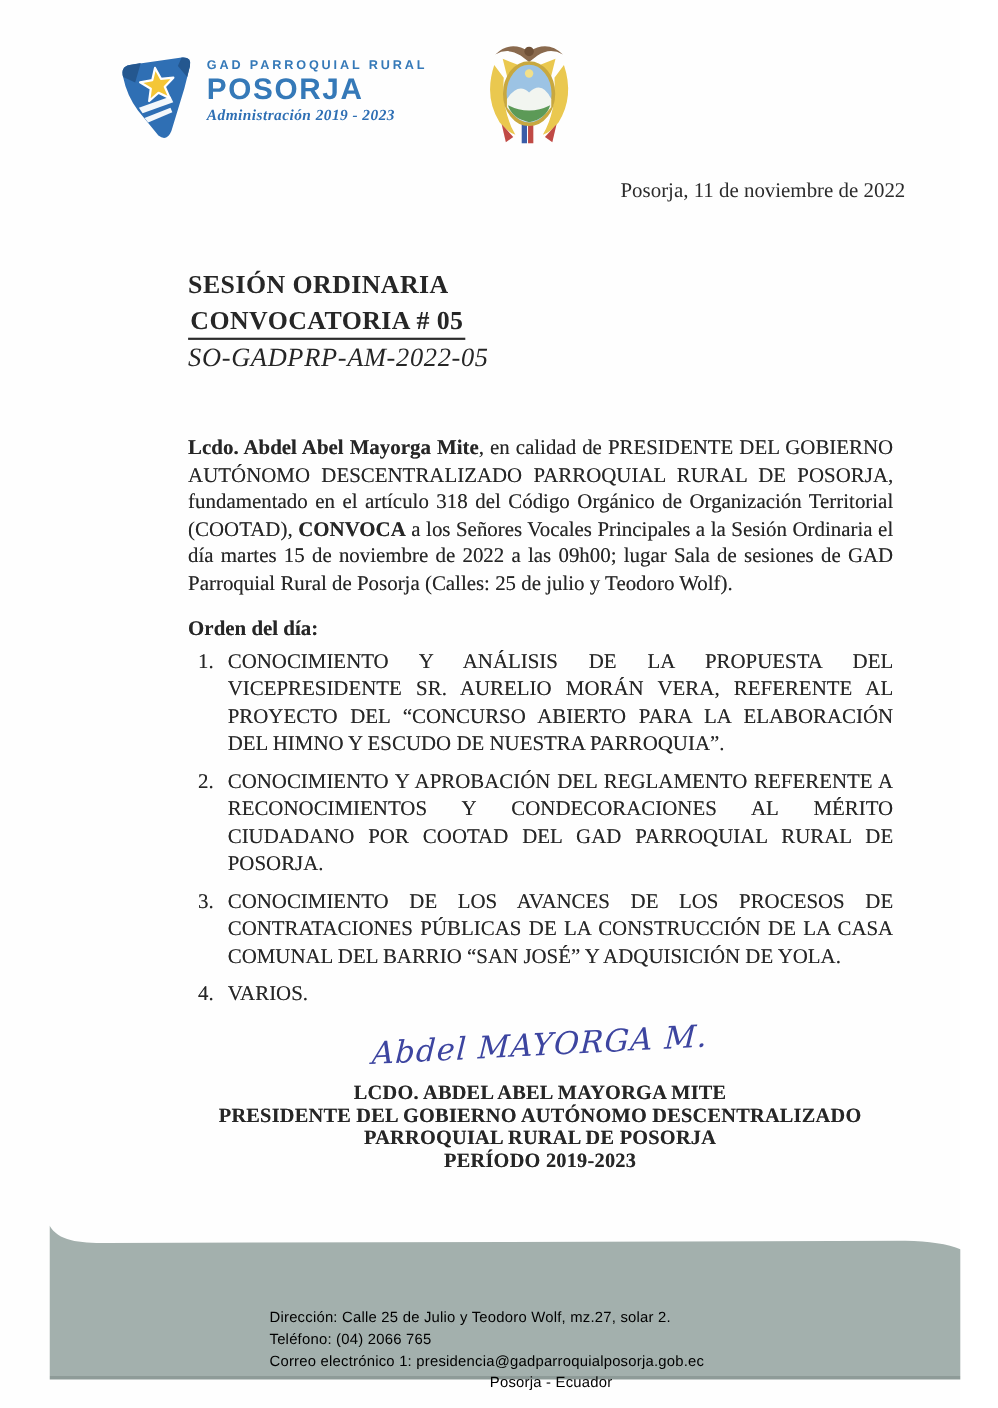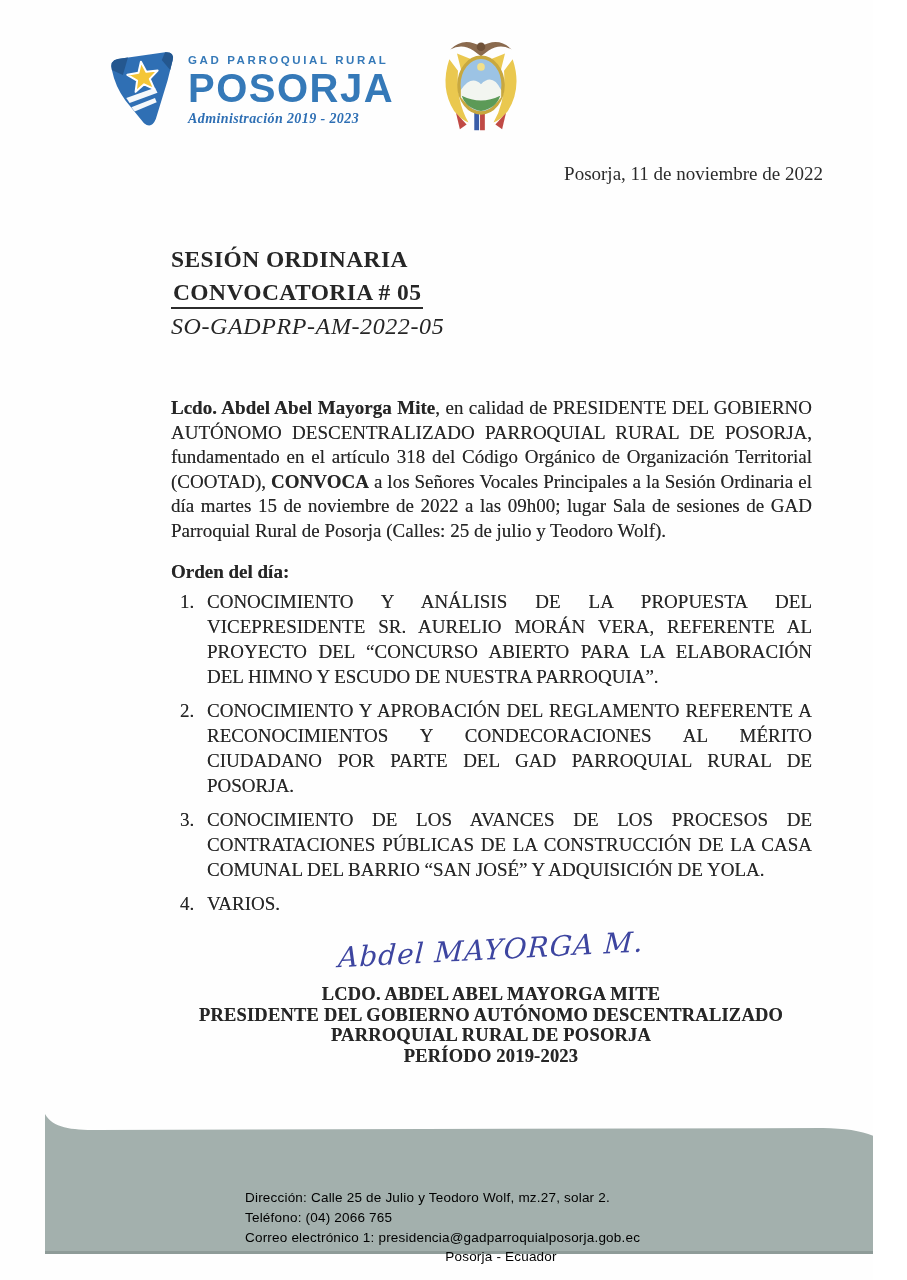--- a/index.html
+++ b/index.html
@@ -9,21 +9,21 @@
     background:#fefefe;
     font-family:"Liberation Serif", serif;
     color:#262626;
     overflow:hidden;
   }
   
   .logo-wrap{position:absolute;left:106px;top:44px;display:flex;}
   .logo-icon{width:76px;height:96px;}
   .logo-text{margin-left:6px;padding-top:10px;font-family:"Liberation Sans",sans-serif;}
   .org-line{font-size:11.5px;font-weight:bold;letter-spacing:2.6px;color:#3579b8;white-space:nowrap;}
-  .logo-name{font-size:40px;font-weight:bold;color:#3579b8;letter-spacing:1.5px;line-height:1.0;margin-top:2px;}
+  .logo-name{font-size:27px;font-weight:bold;color:#3579b8;letter-spacing:1.5px;line-height:1.0;margin-top:2px;}
   .admin-line{font-family:"Liberation Serif",serif;font-style:italic;font-weight:bold;font-size:14px;color:#2e6fb4;margin-top:3px;letter-spacing:0.4px;}
   .crest-icon{position:absolute;left:433px;top:34px;width:96px;height:108px;}
   
   .date-line{position:absolute;top:163px;right:50px;font-size:19px;color:#2b2b2b;}
   
   .title-block{position:absolute;left:171px;top:246px;width:640px;}
   .title-l1{font-size:23.5px;font-weight:bold;letter-spacing:0.4px;}
   .title-l2{font-size:23.5px;font-weight:bold;letter-spacing:0.4px;margin-top:6px;}
   .title-l2 span{border-bottom:2.5px solid #2b2b2b;padding:0 2px 2px 2px;}
   .title-l3{font-size:24px;margin-top:7px;letter-spacing:0.6px;font-style:italic;}
@@ -108,21 +108,21 @@
   <p class="body-par"><span class="b">Lcdo. Abdel Abel Mayorga Mite</span><span>, en calidad de PRESIDENTE DEL GOBIERNO AUTÓNOMO DESCENTRALIZADO PARROQUIAL RURAL DE POSORJA, fundamentado en el artículo 318 del Código Orgánico de Organización Territorial (COOTAD), </span><span class="b">CONVOCA</span><span> a los Señores Vocales Principales a la Sesión Ordinaria el día martes 15 de noviembre de 2022 a las 09h00; lugar Sala de sesiones de GAD Parroquial Rural de Posorja (Calles: 25 de julio y Teodoro Wolf).</span></p>
 
   <div class="agenda-heading">Orden del día:</div>
   <div class="agenda-list">
     <div class="agenda-item">
       <span class="agenda-num">1.</span>
       <span class="agenda-text">CONOCIMIENTO Y ANÁLISIS DE LA PROPUESTA DEL VICEPRESIDENTE SR. AURELIO MORÁN VERA, REFERENTE AL PROYECTO DEL “CONCURSO ABIERTO PARA LA ELABORACIÓN DEL HIMNO Y ESCUDO DE NUESTRA PARROQUIA”.</span>
     </div>
     <div class="agenda-item">
       <span class="agenda-num">2.</span>
-      <span class="agenda-text">CONOCIMIENTO Y APROBACIÓN DEL REGLAMENTO REFERENTE A RECONOCIMIENTOS Y CONDECORACIONES AL MÉRITO CIUDADANO POR PARTE DEL GAD PARROQUIAL RURAL DE POSORJA.</span>
+      <span class="agenda-text">CONOCIMIENTO Y APROBACIÓN DEL REGLAMENTO REFERENTE A RECONOCIMIENTOS Y CONDECORACIONES AL MÉRITO CIUDADANO POR COOTAD DEL GAD PARROQUIAL RURAL DE POSORJA.</span>
     </div>
     <div class="agenda-item">
       <span class="agenda-num">3.</span>
       <span class="agenda-text">CONOCIMIENTO DE LOS AVANCES DE LOS PROCESOS DE CONTRATACIONES PÚBLICAS DE LA CONSTRUCCIÓN DE LA CASA COMUNAL DEL BARRIO “SAN JOSÉ” Y ADQUISICIÓN DE YOLA.</span>
     </div>
     <div class="agenda-item">
       <span class="agenda-num">4.</span>
       <span class="agenda-text">VARIOS.</span>
     </div>
   </div>

